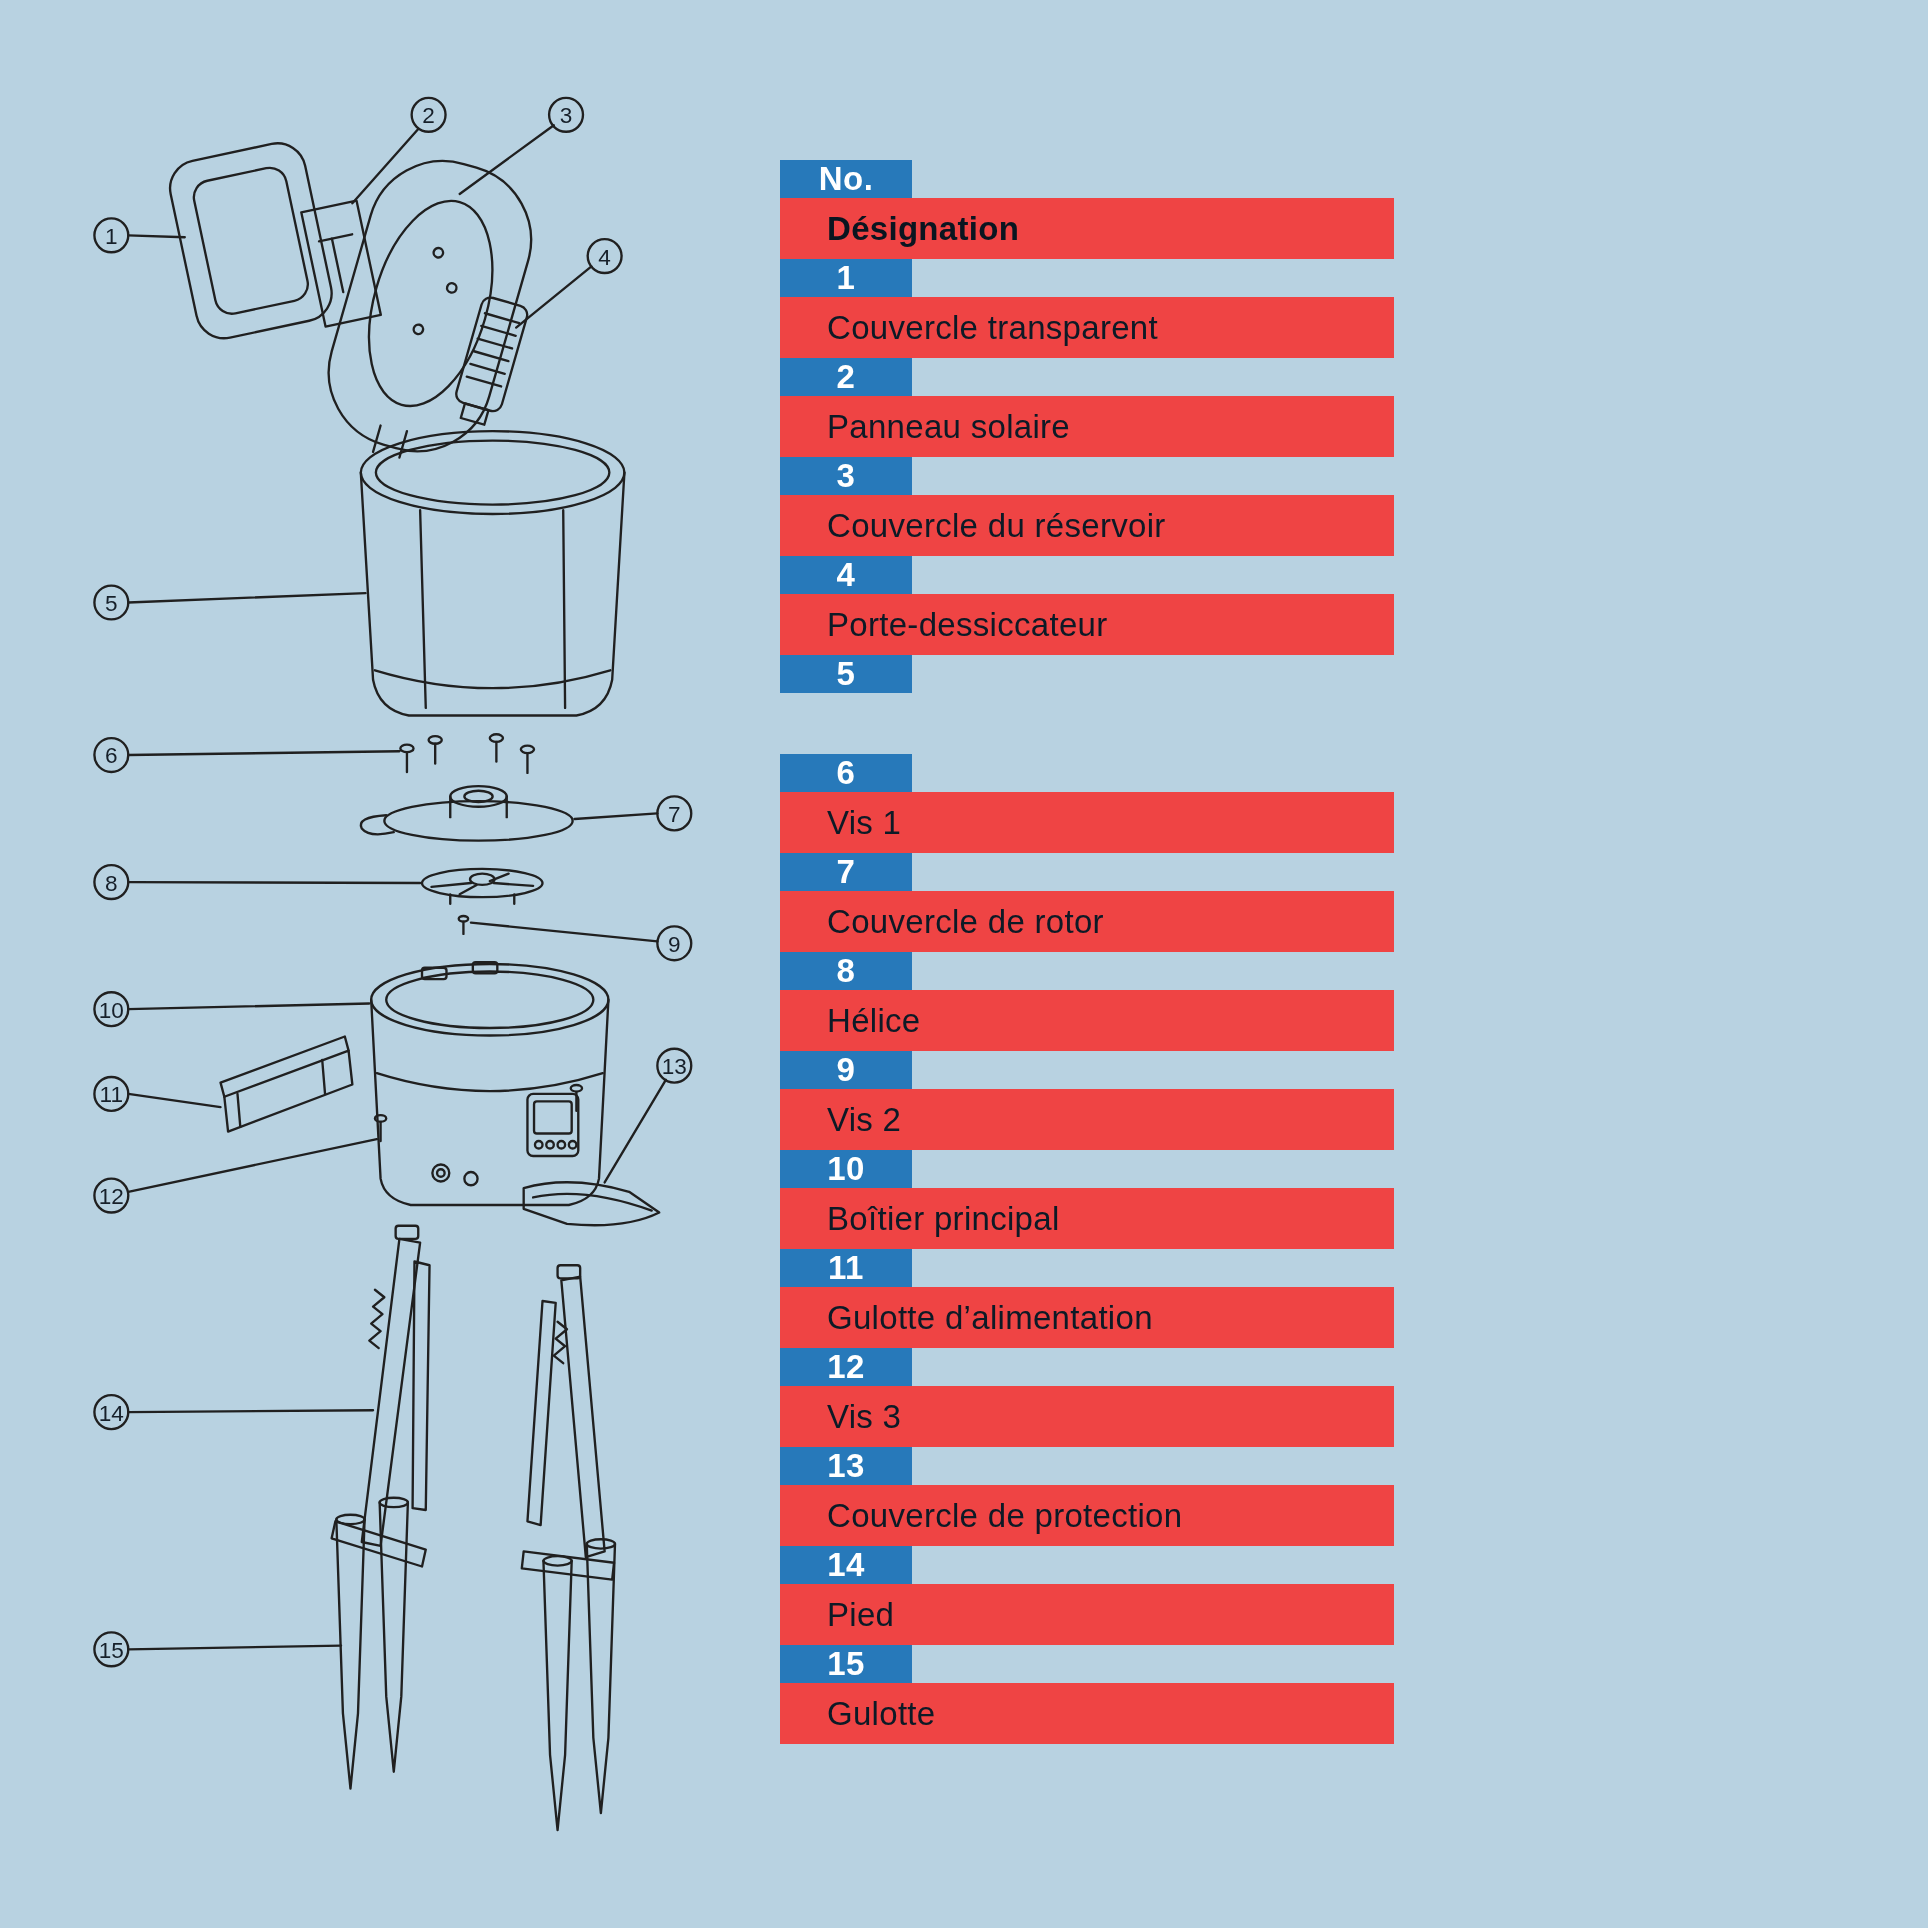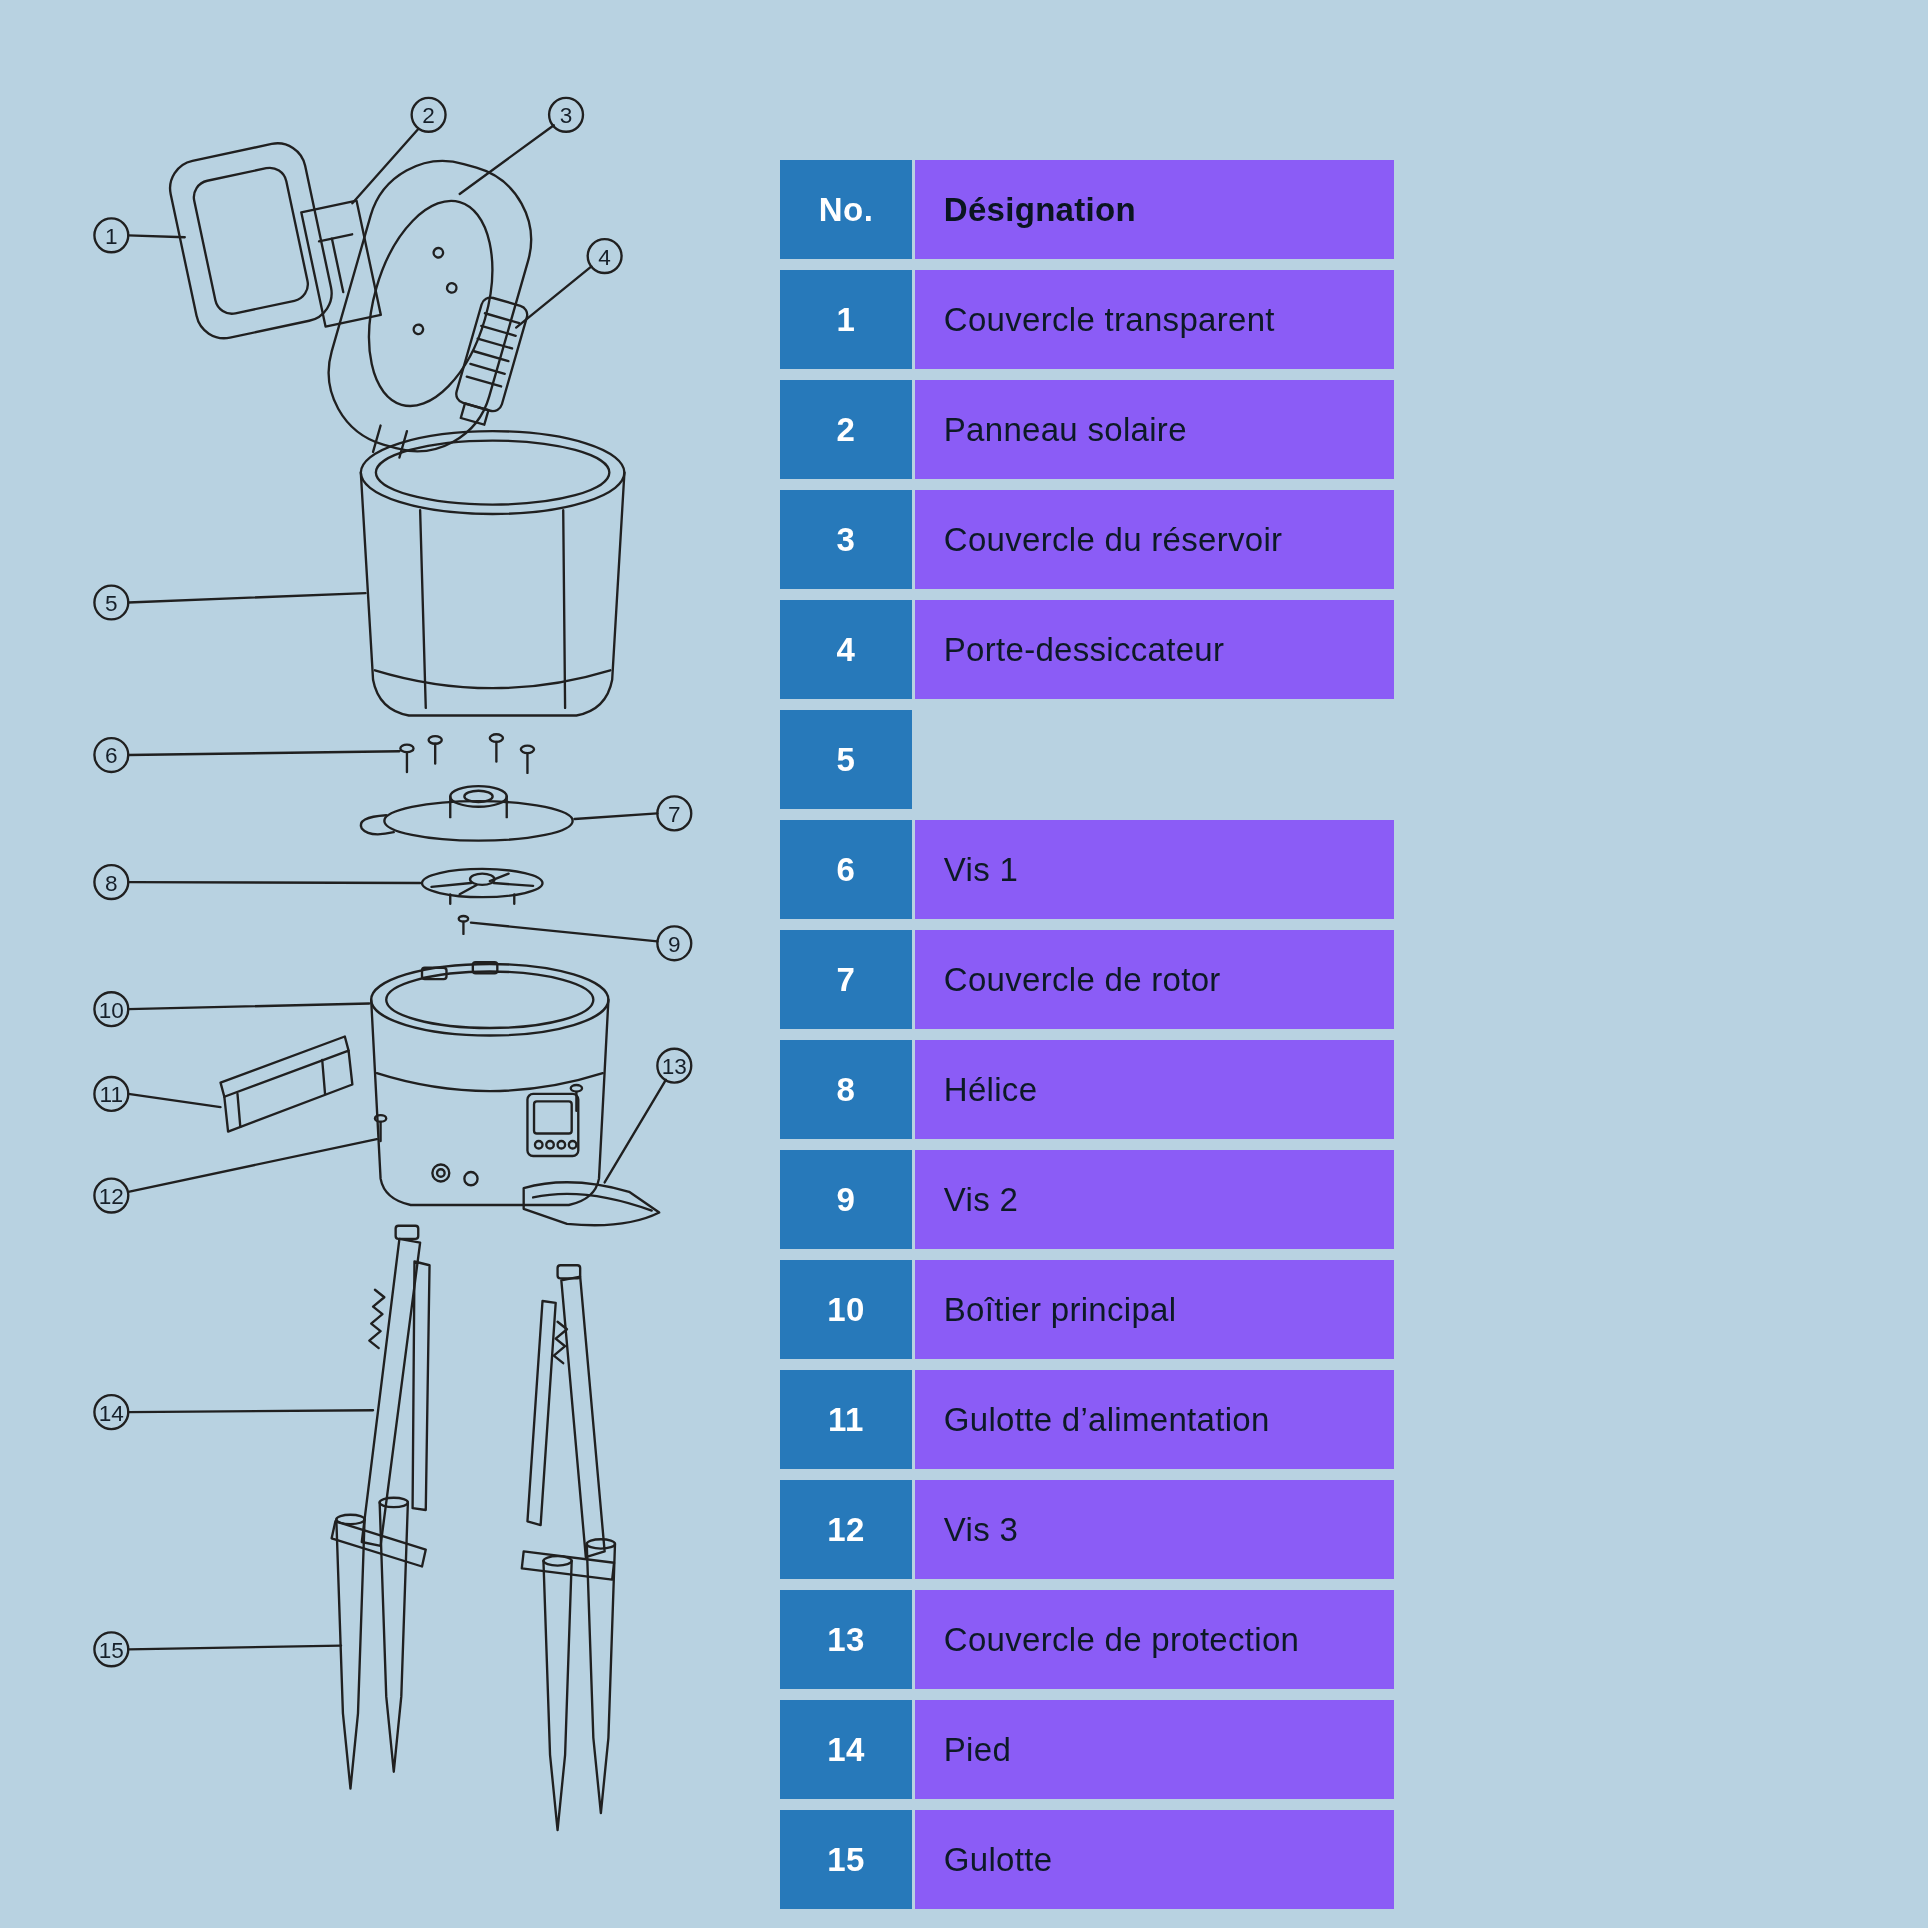--- a/index.html
+++ b/index.html
@@ -26,44 +26,45 @@
   }
   .parts-table {
     position: absolute;
     left: 780px;
     top: 160px;
     width: 614px;
   }
   .t-row {
     display: flex;
     height: 99px;
-    margin-bottom: 11px;
+    margin-bottom: 0;
+    flex-direction: column;
   }
   .cell-no {
     width: 132px;
     margin-right: 2.8px;
     background: #2779ba;
     color: #ffffff;
     font-weight: 700;
     font-size: 33px;
     letter-spacing: 0.5px;
     display: flex;
     align-items: center;
     justify-content: center;
     flex-shrink: 0;
   }
   .cell-des {
     flex: 1;
-    background: #8b5cf6;
+    background: #ef4444;
     color: #0d1a26;
     font-size: 33px;
     letter-spacing: 0.3px;
     display: flex;
     align-items: center;
-    padding-left: 29px;
+    padding-left: 47px;
   }
   .t-row.header .cell-des {
     font-weight: 700;
     color: #0a1520;
   }
 </style>
 </head>
 <body>
 
 <svg class="diagram-svg" width="780" height="1928" viewBox="0 0 828 2048" fill="none" stroke="#202020" stroke-width="2.5" stroke-linecap="round" stroke-linejoin="round">

